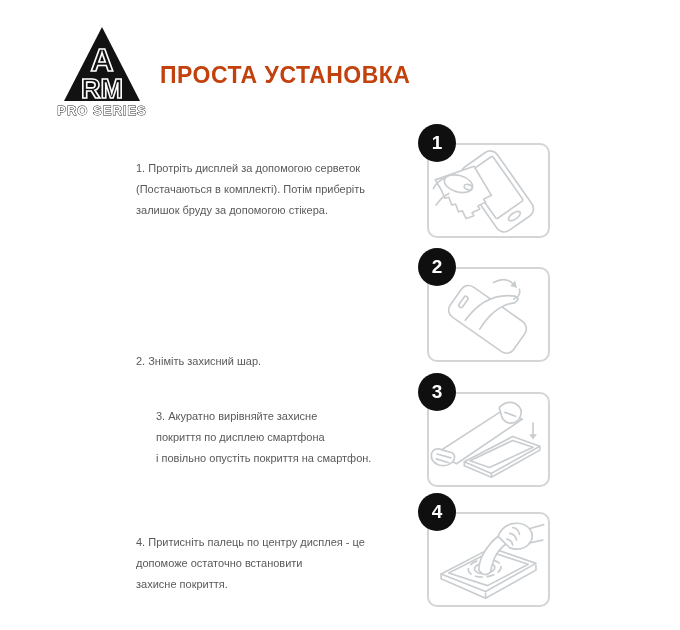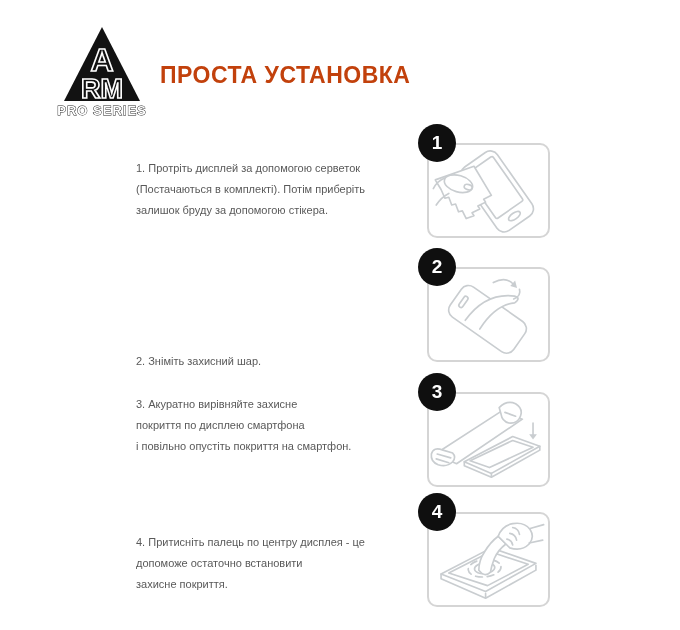--- a/index.html
+++ b/index.html
@@ -17,21 +17,21 @@
     white-space:nowrap;
   }
   
   .step-text {
     position:absolute; left:136px; width:318px;
     font-size:11px; line-height:21px; color:#595959;
     white-space:pre-line;
   }
   .step-text.t1 { top:158px; }
   .step-text.t2 { top:305px;margin-top:46px; }
-  .step-text.t3 { top:394px; }
+  .step-text.t3 { top:406px;margin-left:20px; }
   .step-text.t4 { top:532px; }
   
   .illu-box {
     position:absolute; left:427px; width:123px; height:95px;
     border:2px solid #d5d5d5; border-radius:10px; background:#fff;
   }
   .illu-box.b1 { top:143px; }
   .illu-box.b2 { top:267px; }
   .illu-box.b3 { top:392px; }
   .illu-box.b4 { top:512px; }

